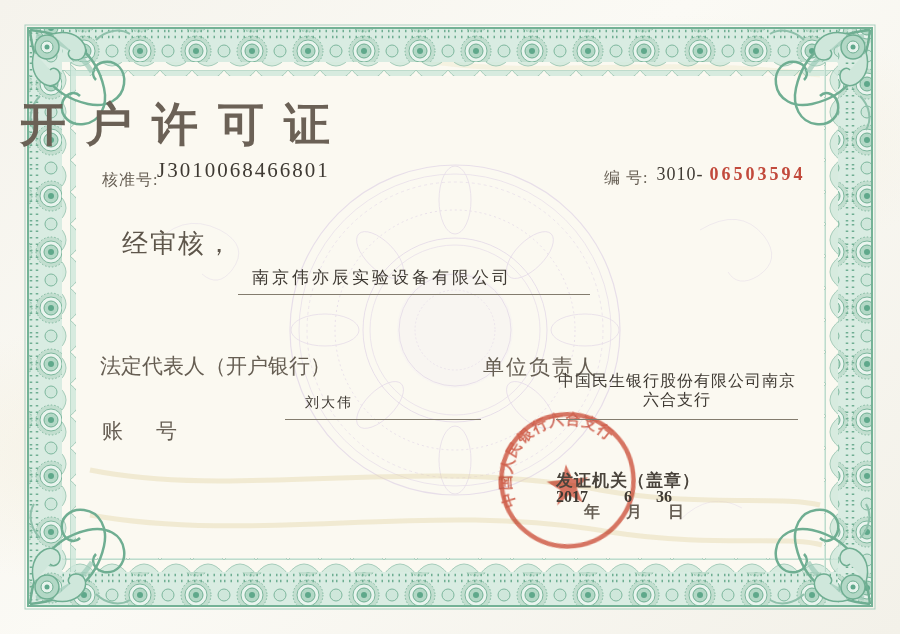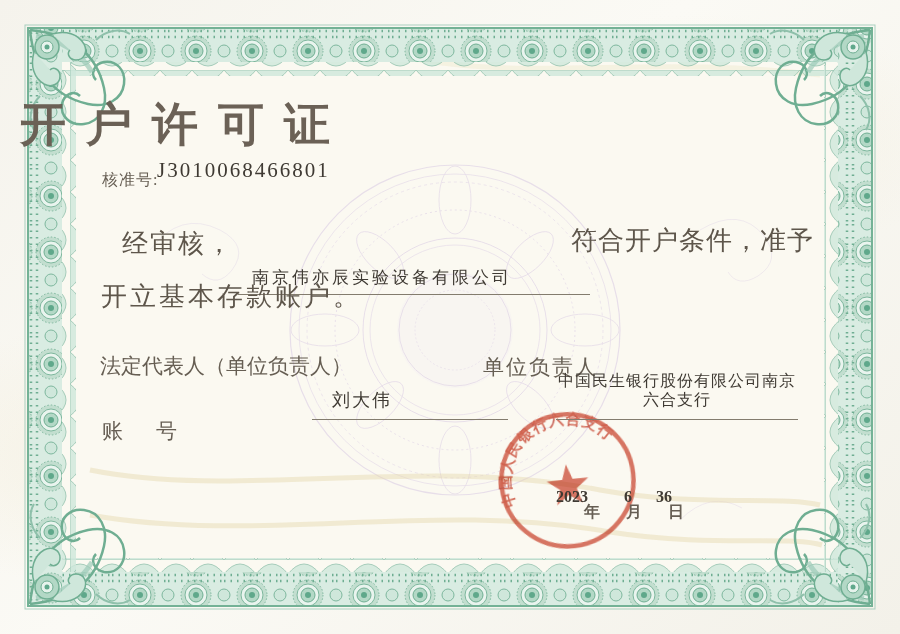--- a/index.html
+++ b/index.html
@@ -37,21 +37,21 @@
   .issuer-label{left:556px;top:469px;font-size:17px;font-weight:700;color:#4a443c;letter-spacing:1px;}
   .dt{position:absolute;font-size:16px;font-weight:700;}
   
   .field{
     position:absolute;border-bottom:1.5px solid #837c6e;
     display:flex;align-items:flex-end;
     font-family:Liberation Sans, sans-serif;color:#3f3a33;margin-top:41px;
   }
   .field-company{left:238px;top:222px;width:338px;height:31px;font-size:17px;letter-spacing:3px;padding-left:14px;}
   .field-company span{padding-bottom:5px;}
-  .field-name{left:312px;top:345px;width:176px;height:33px;font-size:18px;letter-spacing:2px;padding-left:20px;}
+  .field-name{left:285px;top:345px;width:176px;height:33px;font-size:14px;letter-spacing:2px;padding-left:20px;}
   .field-name span{padding-bottom:7px;}
   .field-bank{left:556px;top:328px;width:242px;height:50px;font-size:16px;align-items:flex-start;text-align:center;}
   .field-bank span{line-height:19px;white-space:normal;letter-spacing:1px;padding-top:2px;}
   .field-acct{left:157px;top:409px;width:284px;height:31px;font-size:17px;letter-spacing:1px;padding-left:10px;}
   .field-acct span{padding-bottom:8px;}
   
   .seal{position:absolute;left:496px;top:406px;width:150px;height:158px;
         transform:rotate(-6deg);mix-blend-mode:multiply;opacity:.92;}
 </style>
 </head>
@@ -173,39 +173,41 @@
       <textPath href="#sealArc" startOffset="4%">中国人民银行六合支行</textPath>
     </text>
     <polygon points="72,58 77.2,72.9 92.9,73.2 80.4,82.7 84.9,97.8 72,88.8 59.1,97.8 63.6,82.7 51.1,73.2 66.8,72.9" fill="#d0523e" opacity="0.85"></polygon>
   </svg>
 
   <div class="txt title">开户许可证</div>
 
   <div class="txt lbl approval-label">核准号:</div>
   <div class="txt val approval-value">J3010068466801</div>
 
+  <div class="txt serial-row">
+    <span class="lbl serial-label">编 号:</span><span class="val serial-prefix">3010-</span><span class="val serial-number">06503594</span>
+  </div>
 
   <div class="txt lbl reviewed">经审核，</div>
   <div class="field field-company">
     <span>南京伟亦辰实验设备有限公司</span>
   </div>
-  <div class="txt lbl condition">符合开户条件，准予</div>
-  <div class="txt lbl open-line">开立基本存款账户。</div>
-
-  <div class="txt lbl legal-label">法定代表人（单位负责人）</div>
+
+  <div class="txt lbl legal-label">法定代表人（开户银行）</div>
   <div class="field field-name">
     <span>刘大伟</span>
   </div>
   <div class="txt lbl bank-label">单位负责人</div>
   <div class="field field-bank">
     <span>中国民生银行股份有限公司南京六合支行</span>
   </div>
 
   <div class="txt lbl acct-label">账　号</div>
 
-  <span class="dt val" style="left:556px;top:488px;">2023</span>
+  <div class="txt lbl issuer-label">发证机关（盖章）</div>
+  <span class="dt val" style="left:556px;top:488px;">2017</span>
   <span class="dt lbl" style="left:584px;top:502px;">年</span>
   <span class="dt val" style="left:624px;top:488px;">6</span>
   <span class="dt lbl" style="left:626px;top:502px;">月</span>
   <span class="dt val" style="left:656px;top:488px;">36</span>
   <span class="dt lbl" style="left:668px;top:502px;">日</span>
 
 </div>
 
 </body></html>

